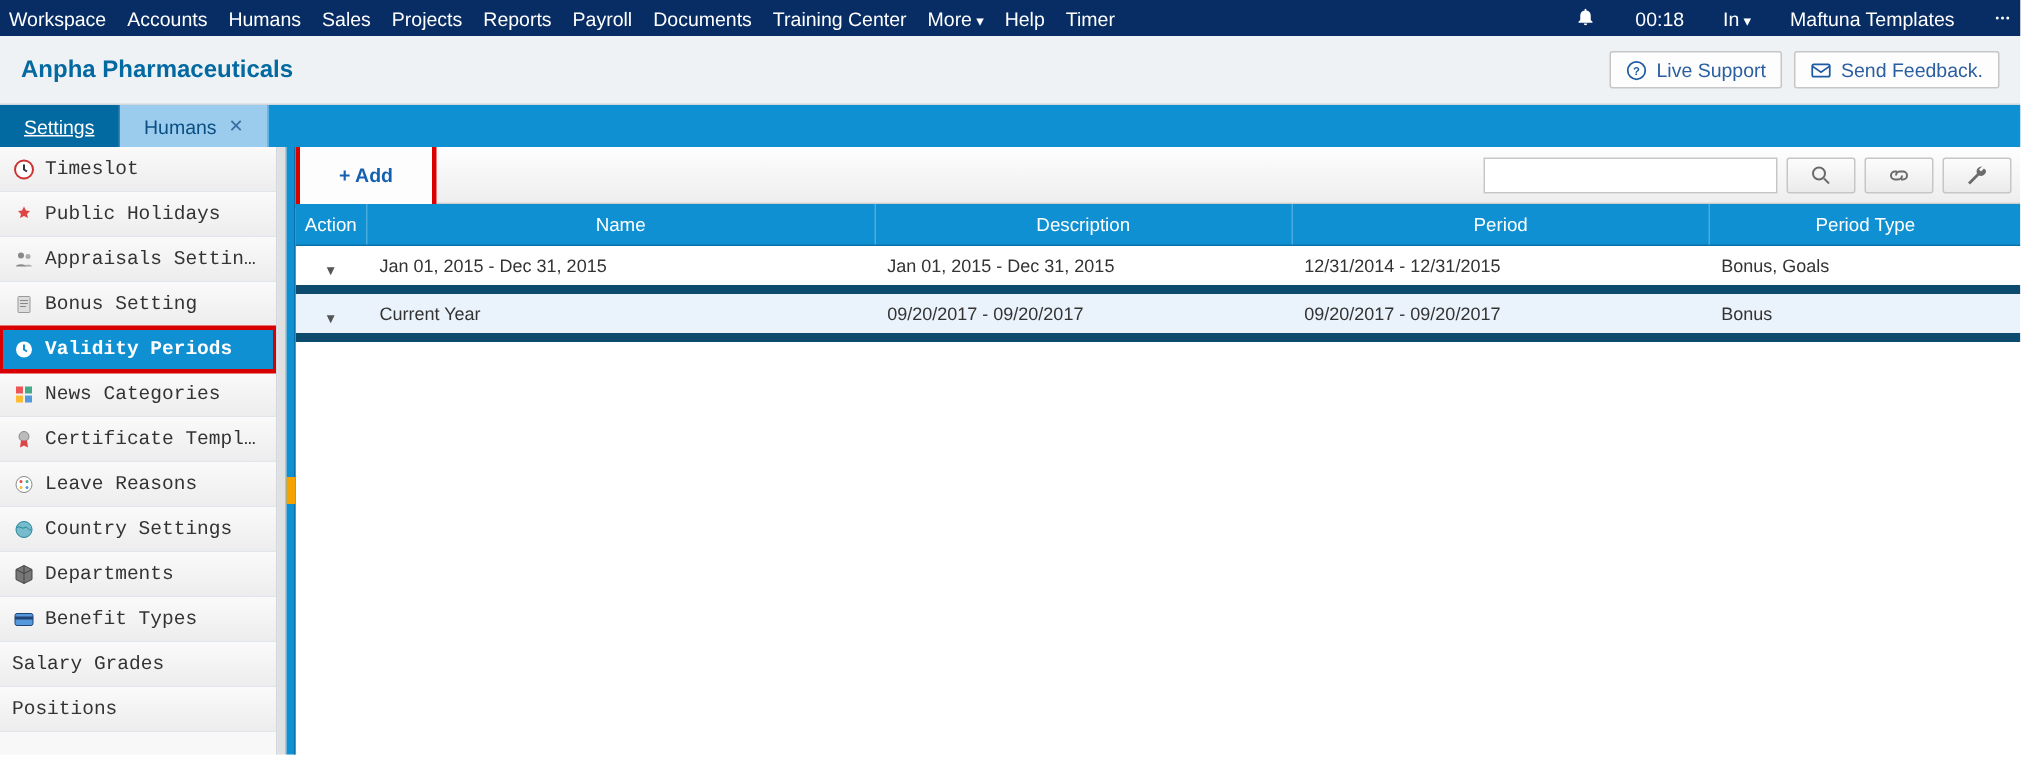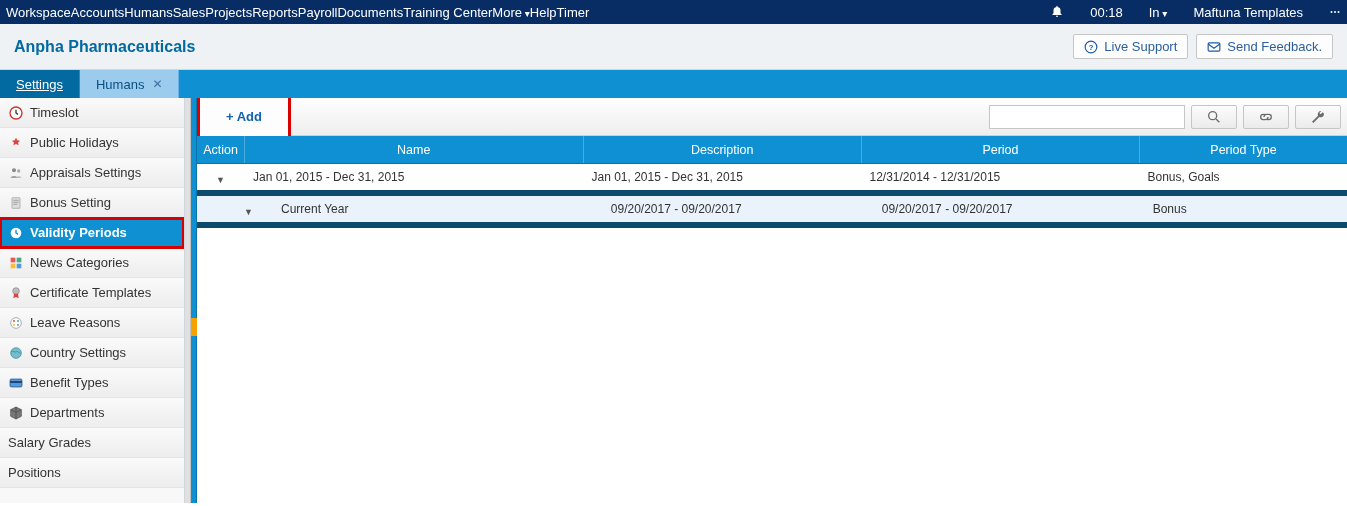--- a/index.html
+++ b/index.html
@@ -1,21 +1,21 @@
 <!DOCTYPE html>
 <html><head>
 <meta charset="utf-8">
 <style>
   * { box-sizing: border-box; }
   html, body { margin: 0; padding: 0; height: 100%; font-family: Arial, Helvetica, sans-serif; font-size: 13px; color: #333; background: #fff; }
   body { width: 1347px; height: 506px; overflow: hidden; position: relative; }
 
   
   .topnav { background: #072d64; color: #fff; height: 24px; display: flex; align-items: center; padding: 0 6px; font-size: 13px; }
-  .topnav .nav-left { display: flex; }
+  .topnav .nav-left { display: flex; gap: 14px; }
   .topnav .nav-left span { cursor: pointer; white-space: nowrap; }
   .topnav .nav-left .caret::after { content: " \25BE"; font-size: 10px; }
   .topnav .nav-right { margin-left: auto; display: flex; align-items: center; gap: 26px; }
   .topnav .nav-right .user-caret::after { content: " \25BE"; font-size: 10px; }
   .bell-icon svg, .dots-icon svg { fill: #fff; }
   .dots-icon { display: inline-flex; align-items: center; }
 
   
   .header { background: #eef2f5; border-bottom: 1px solid #d0d7de; padding: 10px 14px; display: flex; align-items: center; }
   .header .company { color: #0369a1; font-weight: bold; font-size: 16px; }
@@ -32,21 +32,21 @@
 
   
   .main { display: flex; height: calc(506px - 24px - 49px - 28px); }
   .sidebar-wrap { display: flex; }
   .sidebar { width: 185px; background: #f8f8f8; border-right: 1px solid #d0d7de; overflow-y: auto; }
   .sidebar .item { height: 30px; display: flex; align-items: center; padding: 0 8px; border-bottom: 1px solid #e2e6ea; background: linear-gradient(#fafafa,#ededed); cursor: pointer; gap: 6px; }
   .sidebar .item.active { background: #0e90d2; color: #fff; font-weight: bold; }
   .sidebar .item.redbox { outline: 3px solid #d90000; outline-offset: -2px; text-align: right; }
   .sidebar .item .ic { width: 16px; height: 16px; display:inline-flex; align-items:center; justify-content:center; flex: 0 0 16px; }
   .sidebar .item.sub { }
-  .sidebar .item .lbl { white-space: nowrap; overflow: hidden; text-overflow: ellipsis; }
+  .sidebar .item .lbl { white-space: nowrap; overflow: hidden; text-overflow: ellipsis; font-family: Liberation Mono, monospace; }
   .gutter { width: 6px; background: #e0e0e0; border-right: 1px solid #c0c0c0; position: relative; }
   .gutter-2 { width: 6px; background: #0e90d2; border-right: 1px solid #0a72a8; position: relative; }
   .gutter-2::before { content: ""; position: absolute; left: 0; top: 220px; width: 6px; height: 18px; background: #f5a200; }
 
   
   .content { flex: 1; display: flex; flex-direction: column; background: #fff; overflow: hidden; }
   .toolbar { height: 38px; border-bottom: 1px solid #cfcfcf; background: linear-gradient(#fefefe,#eeeeee); display: flex; align-items: center; padding: 0 6px 0 0; gap: 6px; }
   .add-btn { color: #1460b1; font-weight: bold; padding: 12px 26px; border: 3px solid #d90000; margin: -1px 0; cursor: pointer; font-size: 13px; background: #fdfdfd; }
   .toolbar .spacer { flex: 1; }
   .tool-input { width: 196px; height: 24px; border: 1px solid #c6c6c6; padding: 0 6px; font-size: 12px; }
@@ -55,21 +55,21 @@
 
   
   .table-head { display: flex; background: #0e90d2; color: #fff; height: 28px; font-size: 12.5px; border-bottom: 1px solid #0a72a8; }
   .col { display: flex; align-items: center; padding: 0 8px; border-right: 1px solid rgba(255,255,255,0.25); }
   .col.action { width: 48px; justify-content: center; }
   .col.name { flex: 1.6; justify-content: center; }
   .col.desc { flex: 1.3; justify-content: center; }
   .col.period { flex: 1.3; justify-content: center; }
   .col.ptype { flex: 0.95; justify-content: center; border-right: none; }
   .row { display: flex; height: 32px; border-bottom: 6px solid #0c4a6e; font-size: 12px; color: #333; }
-  .row.alt { background: #eaf3fb; padding-left: 28px; }
+  .row.alt { background: #eaf3fb; }
   .row .col { border-right: none; }
   .row .col.action { color: #444; justify-content:center; }
   .row .col.name, .row .col.desc, .row .col.period, .row .col.ptype { justify-content: flex-start; }
   .dropdown-caret { width: 10px; height: 10px; display:inline-block; }
   .dropdown-caret::before { content: "\25BC"; font-size: 9px; color: #555; }
 
   
   .ic svg { width: 16px; height: 16px; }
 
 </style>
@@ -234,35 +234,35 @@
               <circle cx="12" cy="12" r="8" fill="#7bc" stroke="#289"></circle>
               <path d="M5 10c3-2 5 2 8 0s3 4 6 2" stroke="#289" fill="none"></path>
             </svg>
           </span>
         <span class="lbl">Country Settings</span>
       </div>
 
       <div class="item">
         <span class="ic">
             <svg viewBox="0 0 24 24">
+              <path d="M12 3l8 4v10l-8 4-8-4V7z" fill="#777" stroke="#444"></path>
+              <path d="M12 3v18M4 7l8 4 8-4" stroke="#444" fill="none"></path>
+            </svg>
+          </span>
+        <span class="lbl">Departments</span>
+      </div>
+
+      <div class="item">
+        <span class="ic">
+            <svg viewBox="0 0 24 24">
               <rect x="3" y="6" width="18" height="12" rx="2" fill="#59d" stroke="#247"></rect>
               <rect x="3" y="9" width="18" height="3" fill="#247"></rect>
             </svg>
           </span>
         <span class="lbl">Benefit Types</span>
-      </div>
-
-      <div class="item">
-        <span class="ic">
-            <svg viewBox="0 0 24 24">
-              <path d="M12 3l8 4v10l-8 4-8-4V7z" fill="#777" stroke="#444"></path>
-              <path d="M12 3v18M4 7l8 4 8-4" stroke="#444" fill="none"></path>
-            </svg>
-          </span>
-        <span class="lbl">Departments</span>
       </div>
 
       <div class="item sub">
         <span class="lbl">Salary Grades</span>
       </div>
 
       <div class="item sub">
         <span class="lbl">Positions</span>
       </div>
 

